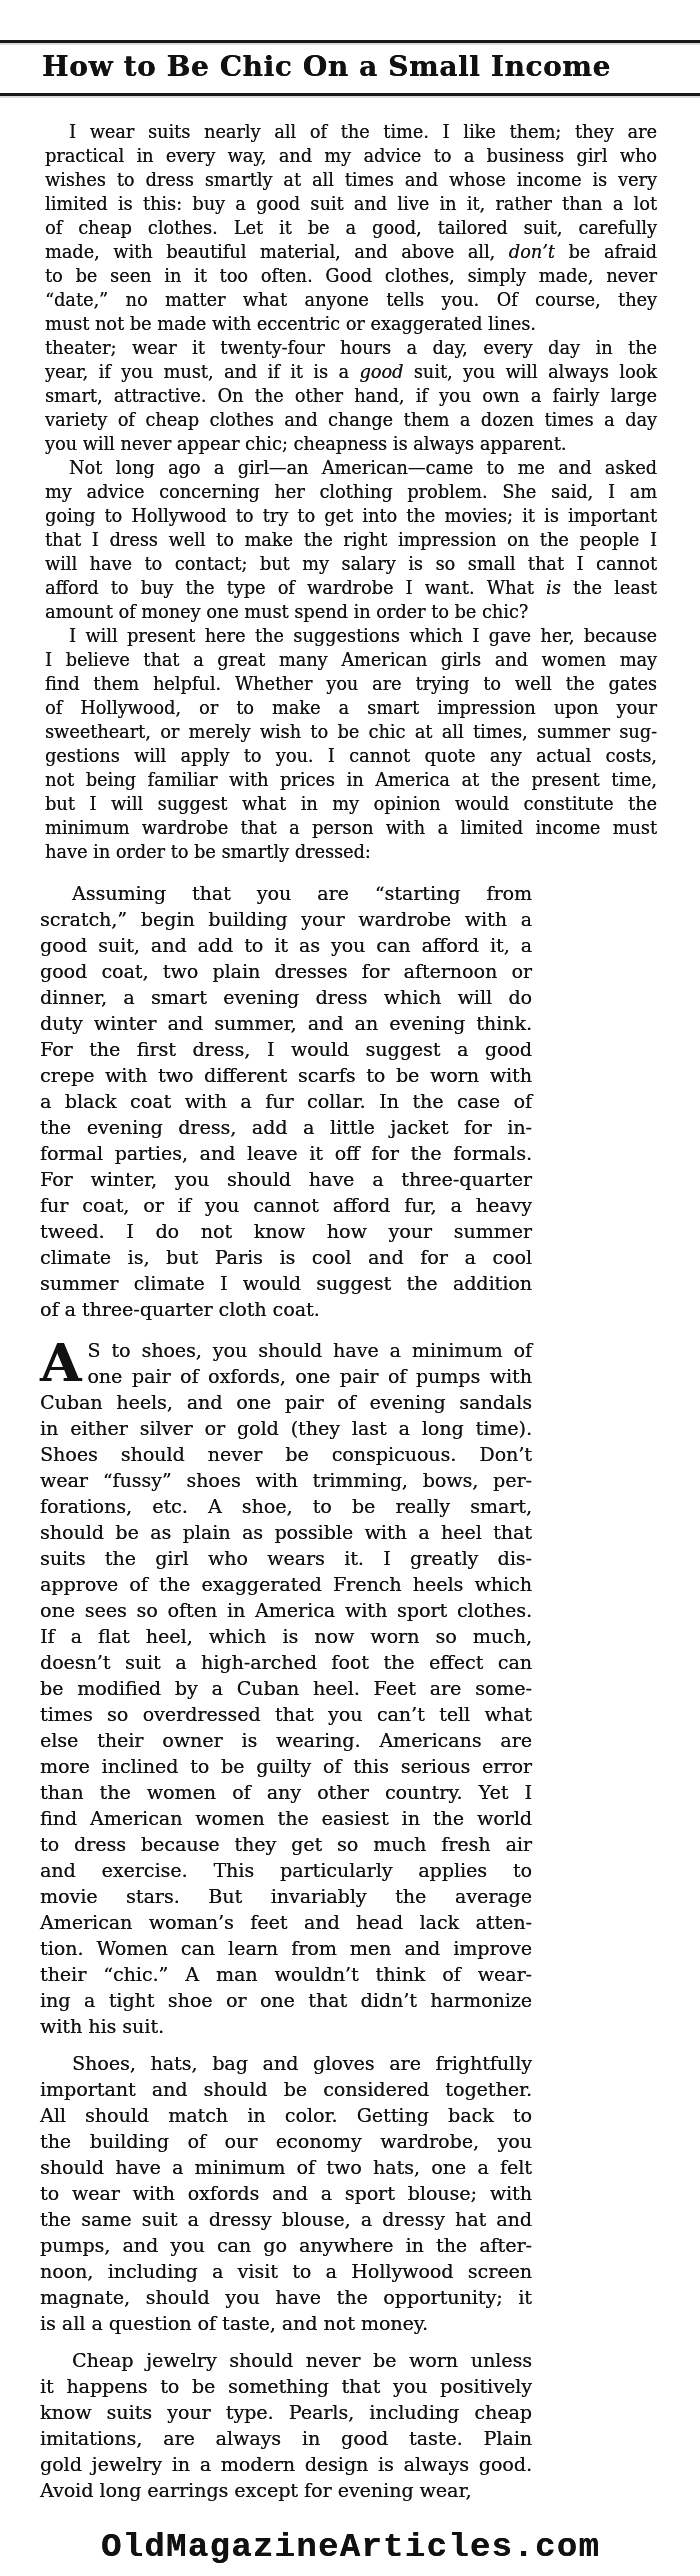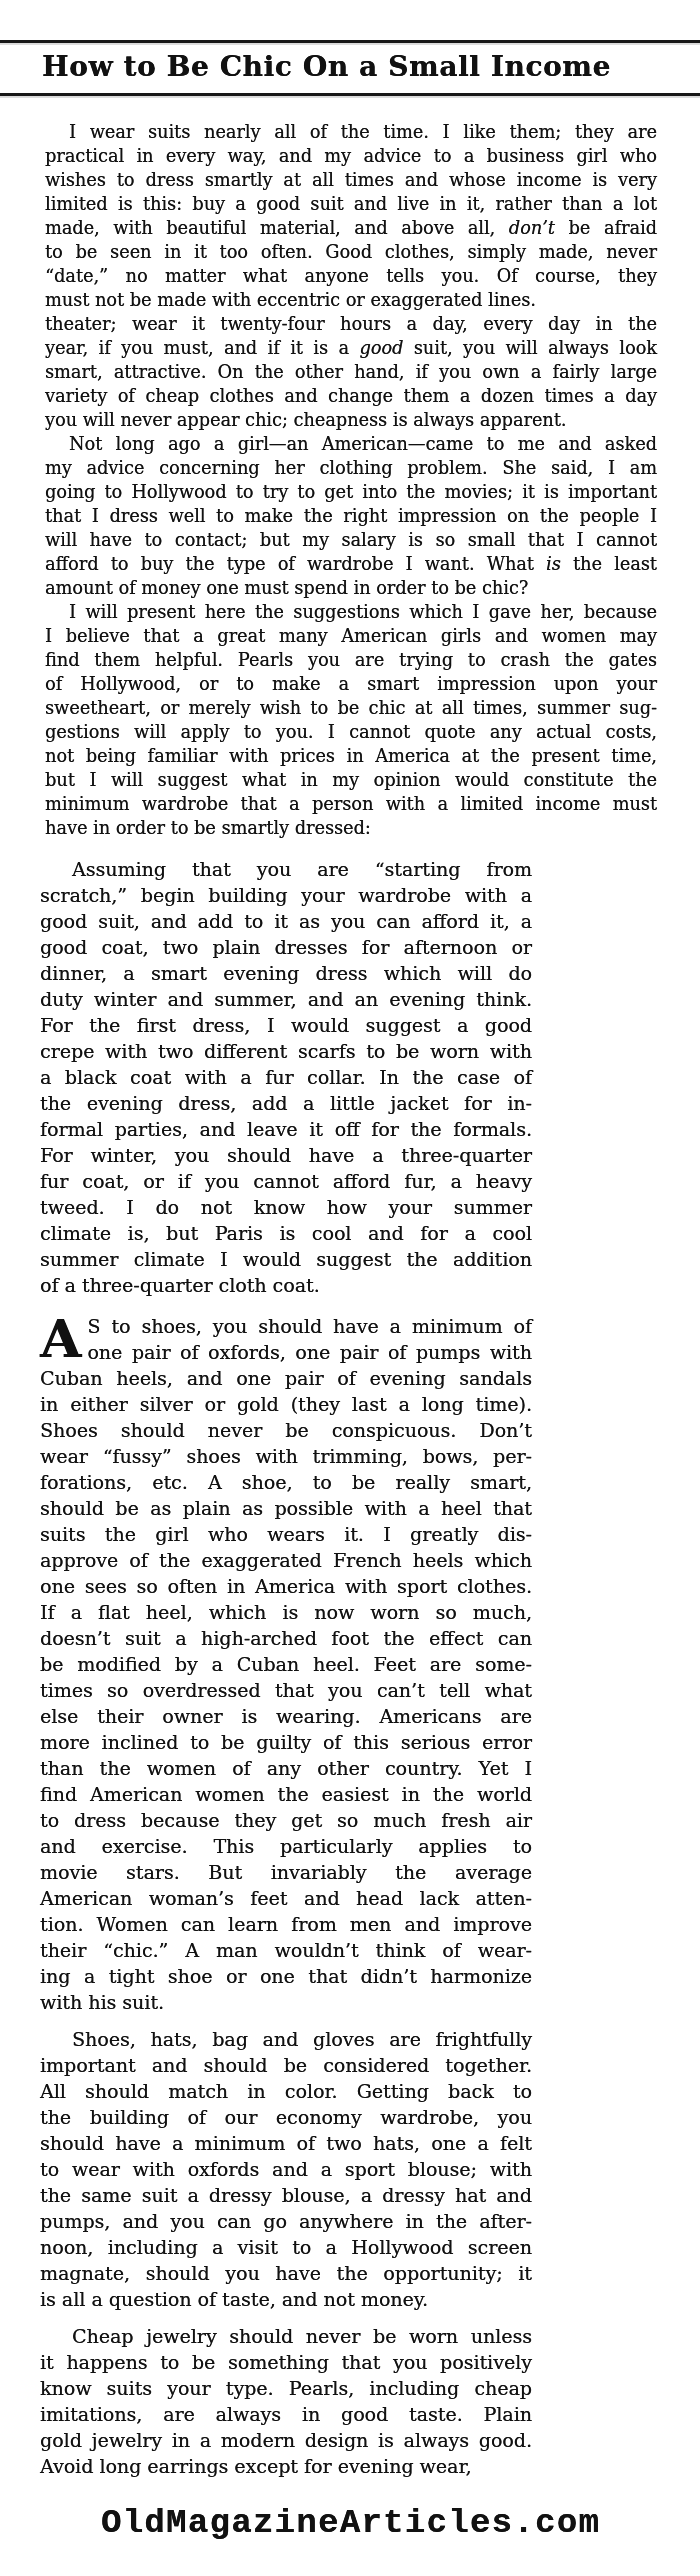--- a/index.html
+++ b/index.html
@@ -88,20 +88,21 @@
   </div>
   <div class="rule"></div>
 
   <div class="article">
       <div class="section small">
         <div class="para">
           <div class="line indent">I wear suits nearly all of the time. I like them; they are</div>
           <div class="line">practical in every way, and my advice to a business girl who</div>
           <div class="line">wishes to dress smartly at all times and whose income is very</div>
           <div class="line">limited is this: buy a good suit and live in it, rather than a lot</div>
+          <div class="line">of cheap clothes. Let it be a good, tailored suit, carefully</div>
           <div class="line">made, with beautiful material, and above all, <i>don’t</i> be afraid</div>
           <div class="line">to be seen in it too often. Good clothes, simply made, never</div>
           <div class="line">“date,” no matter what anyone tells you. Of course, they</div>
           <div class="line last">must not be made with eccentric or exaggerated lines.</div>
         </div>
         <div class="para">
           <div class="line">theater; wear it twenty-four hours a day, every day in the</div>
           <div class="line">year, if you must, and if it is a <i>good</i> suit, you will always look</div>
           <div class="line">smart, attractive. On the other hand, if you own a fairly large</div>
           <div class="line">variety of cheap clothes and change them a dozen times a day</div>
@@ -112,21 +113,21 @@
           <div class="line">my advice concerning her clothing problem. She said, I am</div>
           <div class="line">going to Hollywood to try to get into the movies; it is important</div>
           <div class="line">that I dress well to make the right impression on the people I</div>
           <div class="line">will have to contact; but my salary is so small that I cannot</div>
           <div class="line">afford to buy the type of wardrobe I want. What <i>is</i> the least</div>
           <div class="line last">amount of money one must spend in order to be chic?</div>
         </div>
         <div class="para">
           <div class="line indent">I will present here the suggestions which I gave her, because</div>
           <div class="line">I believe that a great many American girls and women may</div>
-          <div class="line">find them helpful. Pearls you are trying to crash the gates</div>
+          <div class="line">find them helpful. Whether you are trying to well the gates</div>
           <div class="line">of Hollywood, or to make a smart impression upon your</div>
           <div class="line">sweetheart, or merely wish to be chic at all times, summer sug-</div>
           <div class="line">gestions will apply to you. I cannot quote any actual costs,</div>
           <div class="line">not being familiar with prices in America at the present time,</div>
           <div class="line">but I will suggest what in my opinion would constitute the</div>
           <div class="line">minimum wardrobe that a person with a limited income must</div>
           <div class="line last">have in order to be smartly dressed:</div>
         </div>
       </div>
       <div class="section large">

